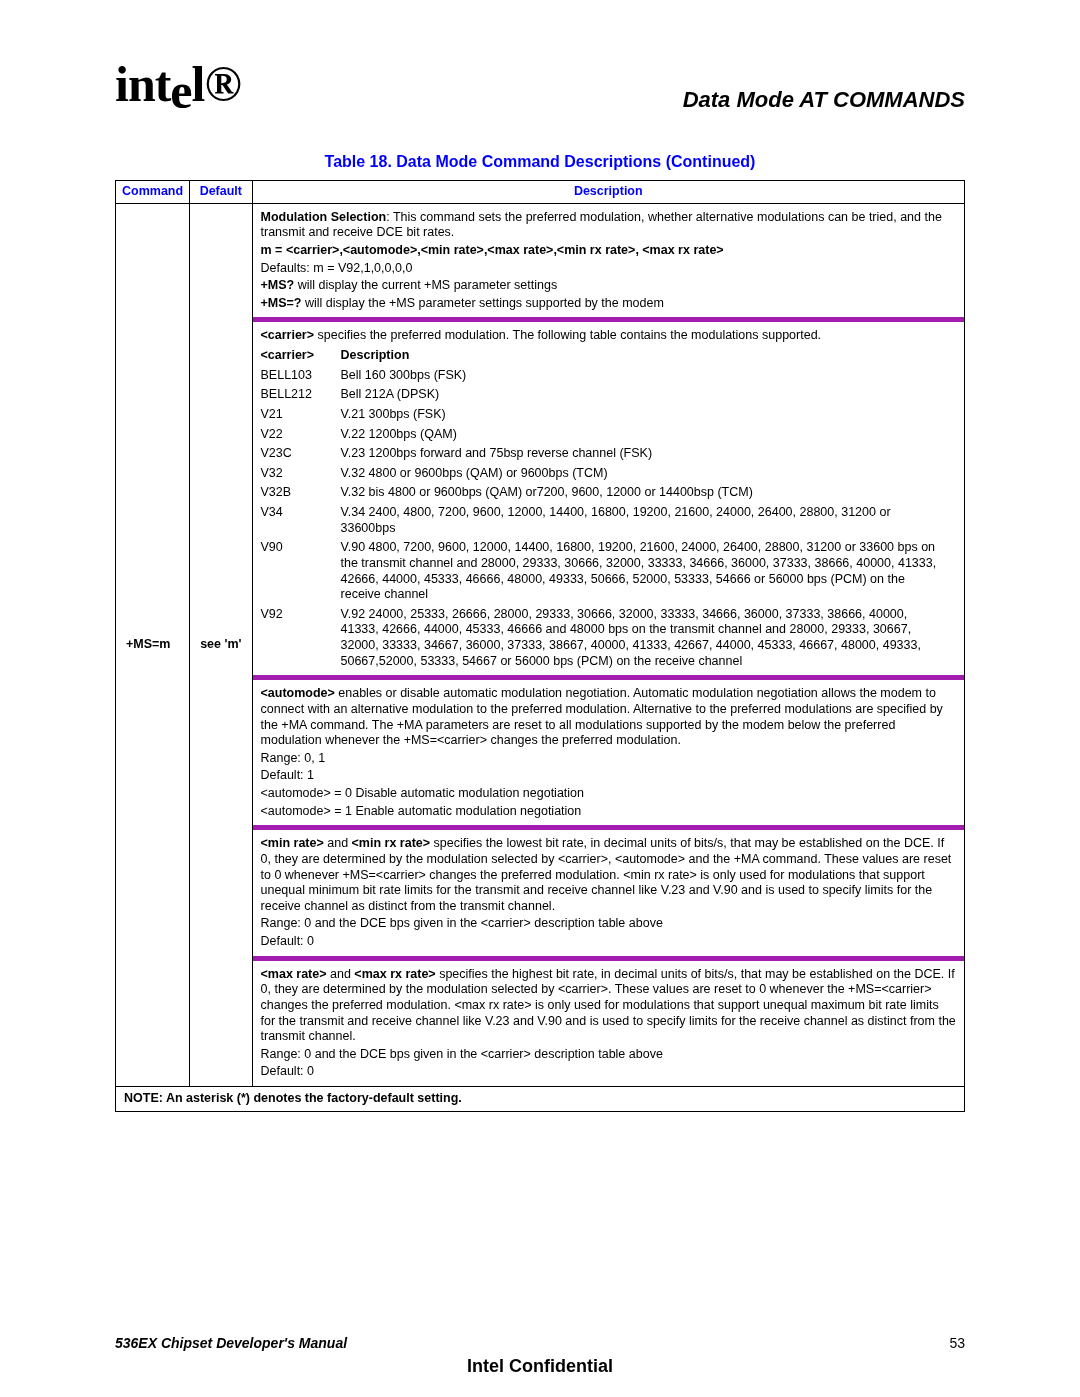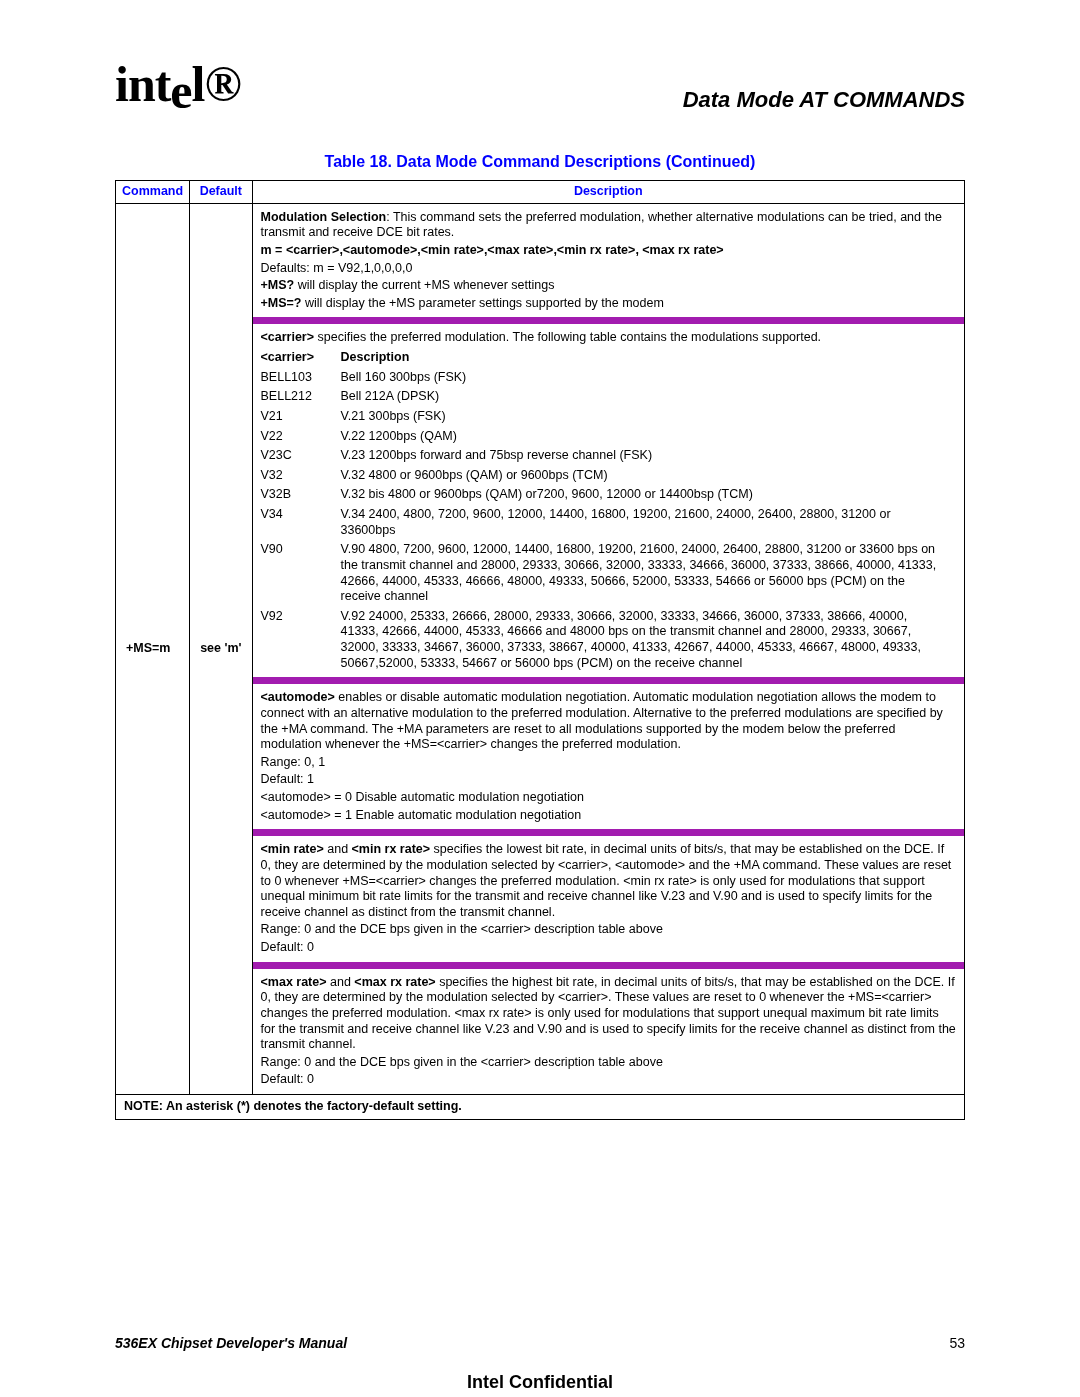--- a/index.html
+++ b/index.html
@@ -61,21 +61,21 @@
     padding: 3px 6px;
   }
   td.cmd-col, td.def-col {
     font-weight: bold;
     text-align: center;
     white-space: nowrap;
     padding: 4px 10px;
     width: 1%;
   }
   td.desc-col { padding: 0; }
-  .sect { padding: 4px 8px; border-bottom: 7px solid #a21caf; }
+  .sect { padding: 4px 8px; border-bottom: 5px solid #a21caf; }
   .sect:last-child { border-bottom: none; }
   .sect p { margin: 2px 0; }
   .bold { font-weight: bold; }
   table.inner { width: 100%; border-collapse: collapse; font-size: 12.5px; }
   table.inner td { border: none; padding: 2px 8px 2px 0; vertical-align: top; }
   table.inner td.ic { width: 80px; }
   .note-cell { padding: 4px 8px; font-weight: bold; font-size:12.5px;}
   .footer {
     position: absolute;
     bottom: 46px;
@@ -83,21 +83,21 @@
     right: 115px;
     display: flex;
     justify-content: space-between;
     font-weight: bold;
     font-style: italic;
     font-size: 14px;
   }
   .footer .pg { font-style: normal; font-weight: normal; font-size:14px;margin-left:36px;}
   .confidential {
     position: absolute;
-    bottom: 4px;
+    bottom: 20px;
     left: 0; right: 0;
     text-align: center;
     font-weight: bold;
     font-size: 18px;
   }
 </style>
 </head>
 <body>
 
 <div class="header-row">
@@ -116,21 +116,21 @@
   </tr>
   <tr>
     <td class="cmd-col">+MS=m</td>
     <td class="def-col">see 'm'</td>
     <td class="desc-col">
 
       <div class="sect">
         <p><span class="bold">Modulation Selection</span><span>: This command sets the preferred modulation, whether alternative modulations can be tried, and the transmit and receive DCE bit rates.</span></p>
         <p class="bold">m = &lt;carrier&gt;,&lt;automode&gt;,&lt;min rate&gt;,&lt;max rate&gt;,&lt;min rx rate&gt;, &lt;max rx rate&gt;</p>
         <p>Defaults: m = V92,1,0,0,0,0</p>
-        <p><span class="bold">+MS?</span><span> will display the current +MS whenever settings</span></p>
+        <p><span class="bold">+MS?</span><span> will display the current +MS parameter settings</span></p>
         <p><span class="bold">+MS=?</span><span> will display the +MS parameter settings supported by the modem</span></p>
       </div>
 
       <div class="sect">
         <p><span class="bold">&lt;carrier&gt;</span><span> specifies the preferred modulation. The following table contains the modulations supported.</span></p>
         <table class="inner">
           <tbody>
                 <tr>
                   <td class="ic bold">&lt;carrier&gt;</td>
                   <td class="bold">Description</td>

